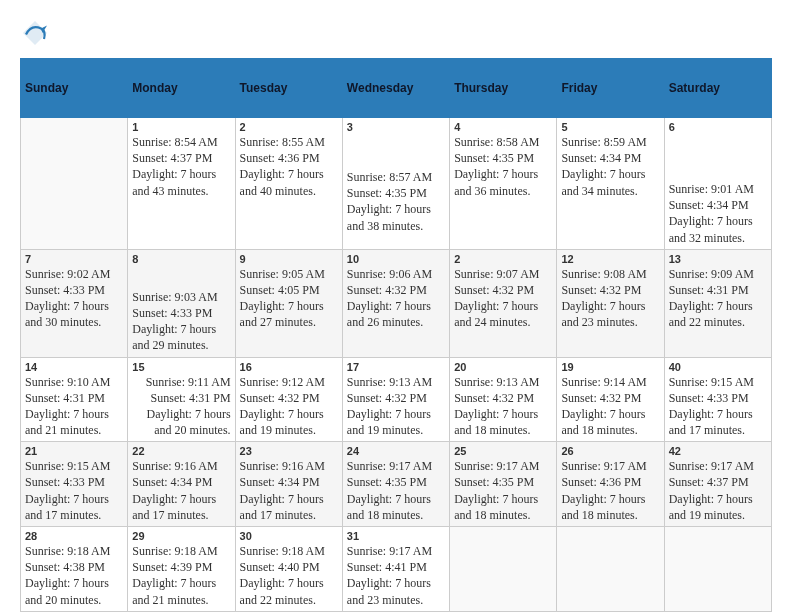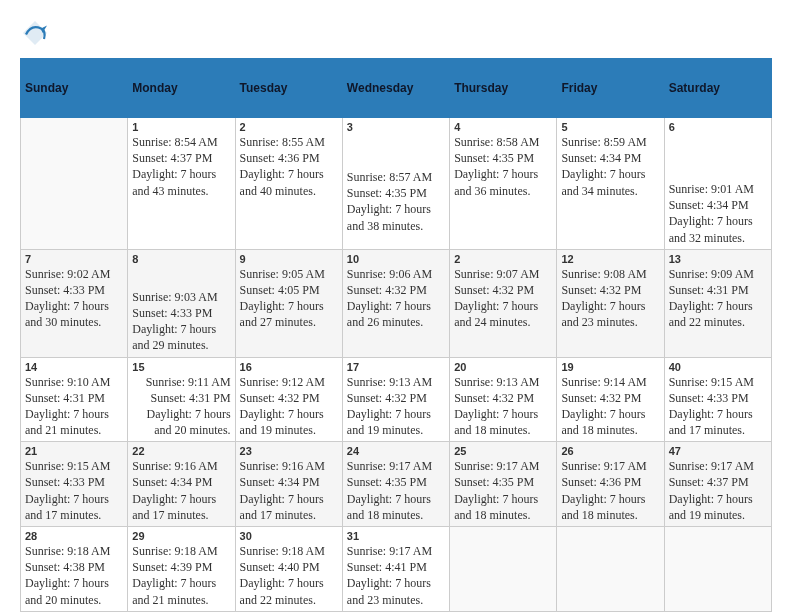--- a/index.html
+++ b/index.html
@@ -300,21 +300,21 @@
 Sunset: 4:35 PM
 Daylight: 7 hours and 18 minutes.</div>
           </td>
           <td>
             <span class="day-number">26</span>
             <div class="cell-text" style="white-space: pre-line;">Sunrise: 9:17 AM
 Sunset: 4:36 PM
 Daylight: 7 hours and 18 minutes.</div>
           </td>
           <td>
-            <span class="day-number">47</span>
+            <span class="day-number">42</span>
             <div class="cell-text" style="white-space: pre-line;">Sunrise: 9:17 AM
 Sunset: 4:37 PM
 Daylight: 7 hours and 19 minutes.</div>
           </td>
         </tr>
         <tr>
           <td>
             <span class="day-number">28</span>
             <div class="cell-text" style="white-space: pre-line;">Sunrise: 9:18 AM
 Sunset: 4:38 PM

